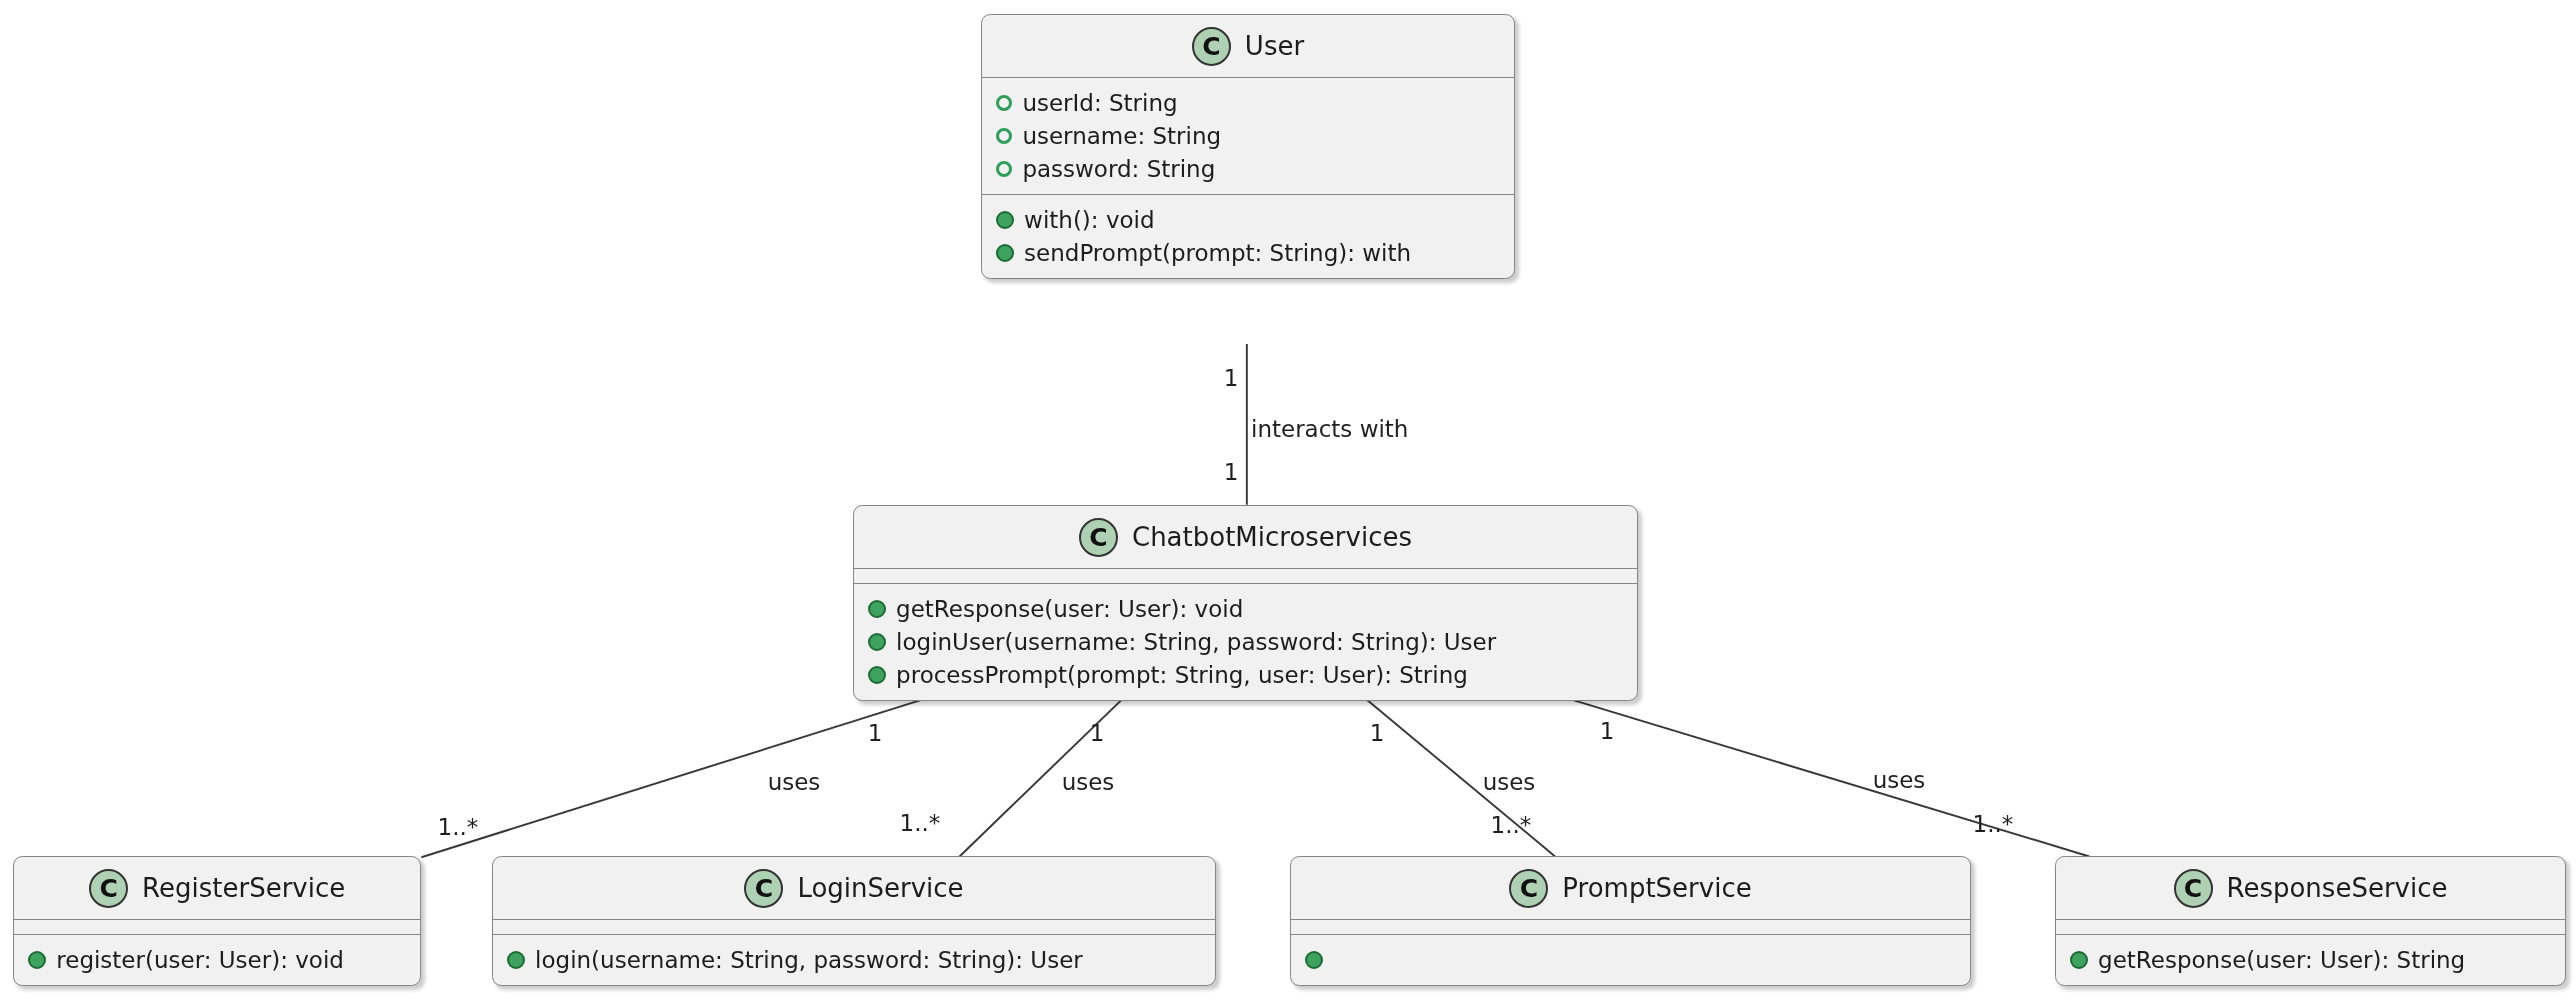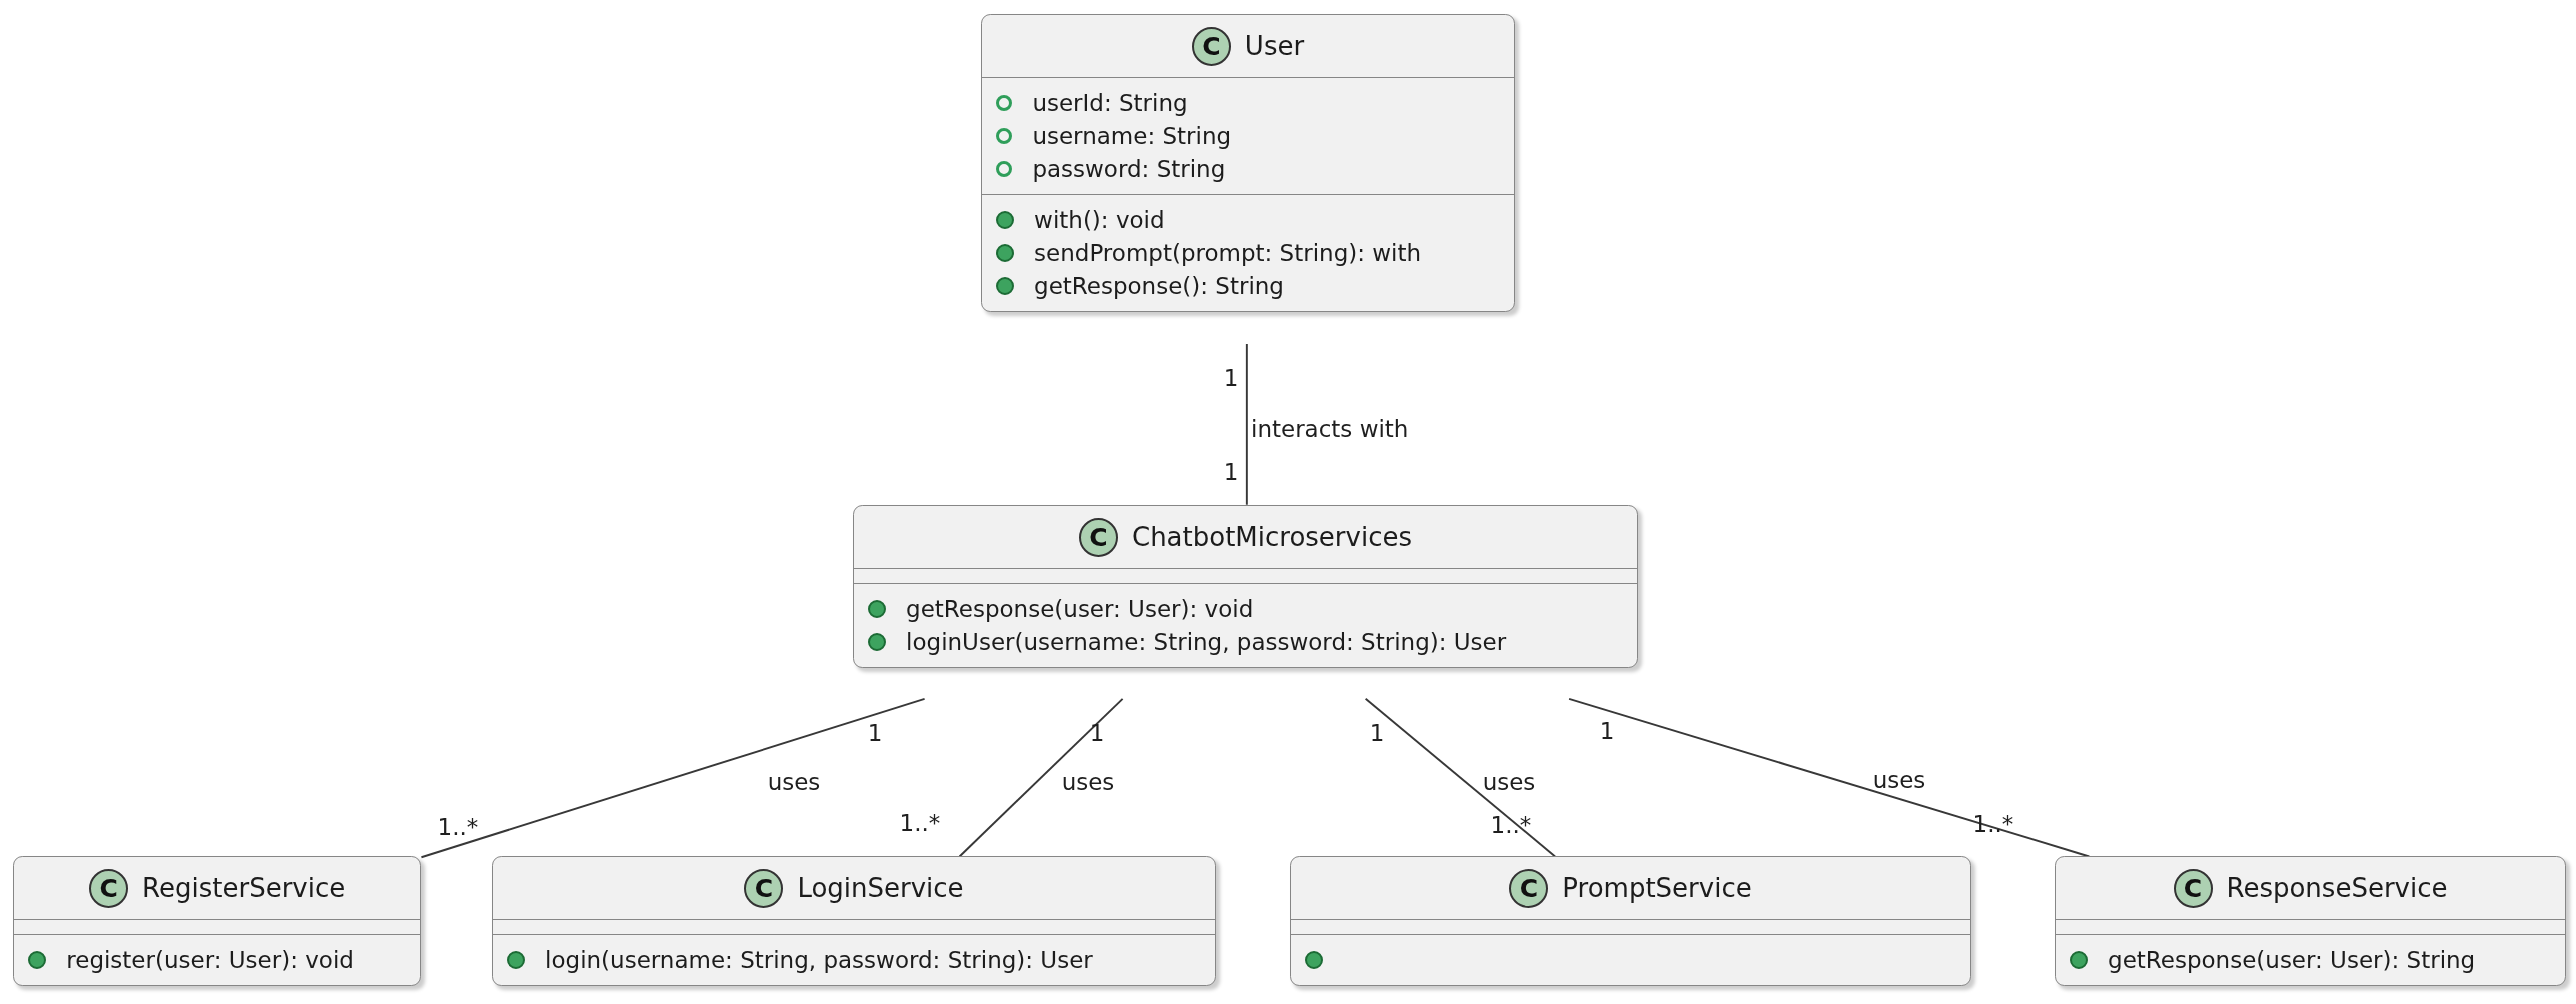--- a/index.html
+++ b/index.html
@@ -40,21 +40,21 @@
   .class-fields{
     border-bottom:1.9px solid #868686;
     padding:8.5px 11px;
     min-height:0;
   }
   .class-fields.empty{padding:7px 11px;}
   .class-methods{padding:8.5px 11px;}
   .member-row{
     display:flex;align-items:center;
     height:33px;
-    gap:20px;
+    gap:10px;
   }
   .member-icon{flex:0 0 auto;border-radius:50%;box-sizing:border-box;margin-left:3.1px;}
   .member-icon.field{width:16.3px;height:16.3px;border:3.1px solid #2f9e5a;background:transparent;}
   .member-icon.method{width:18px;height:18px;background:#3da35f;border:2.3px solid #1c6b35;}
   .member-text{font-size:23px;white-space:nowrap;color:#1c1c1c;}
 
   .edge-label,.mult-label{
     position:absolute;
     font-size:23px;color:#1f1f1f;
     white-space:nowrap;
@@ -96,41 +96,41 @@
       </div>
     <div class="class-methods">
         <div class="member-row">
           <span class="member-icon method"></span>
           <span class="member-text">with(): void</span>
         </div>
         <div class="member-row">
           <span class="member-icon method"></span>
           <span class="member-text">sendPrompt(prompt: String): with</span>
         </div>
-        <div class="member-row">
-          <span class="member-icon method"></span>
-          <span class="member-text">getResponse(): String</span>
-        </div>
       </div>
   </div>
 
   <div class="class-box" style="left:853px;top:505px;width:785px;">
     <div class="class-header">
       <span class="badge">C</span>
       <span class="class-title">ChatbotMicroservices</span>
     </div>
     <div class="class-fields empty"></div>
     <div class="class-methods">
         <div class="member-row">
           <span class="member-icon method"></span>
           <span class="member-text">getResponse(user: User): void</span>
         </div>
         <div class="member-row">
           <span class="member-icon method"></span>
           <span class="member-text">loginUser(username: String, password: String): User</span>
+        </div>
+        <div class="member-row">
+          <span class="member-icon method"></span>
+          <span class="member-text">processPrompt(prompt: String, user: User): String</span>
         </div>
       </div>
   </div>
 
   <div class="class-box" style="left:13.2px;top:856px;width:408px;">
     <div class="class-header">
       <span class="badge">C</span>
       <span class="class-title">RegisterService</span>
     </div>
     <div class="class-fields empty"></div>

